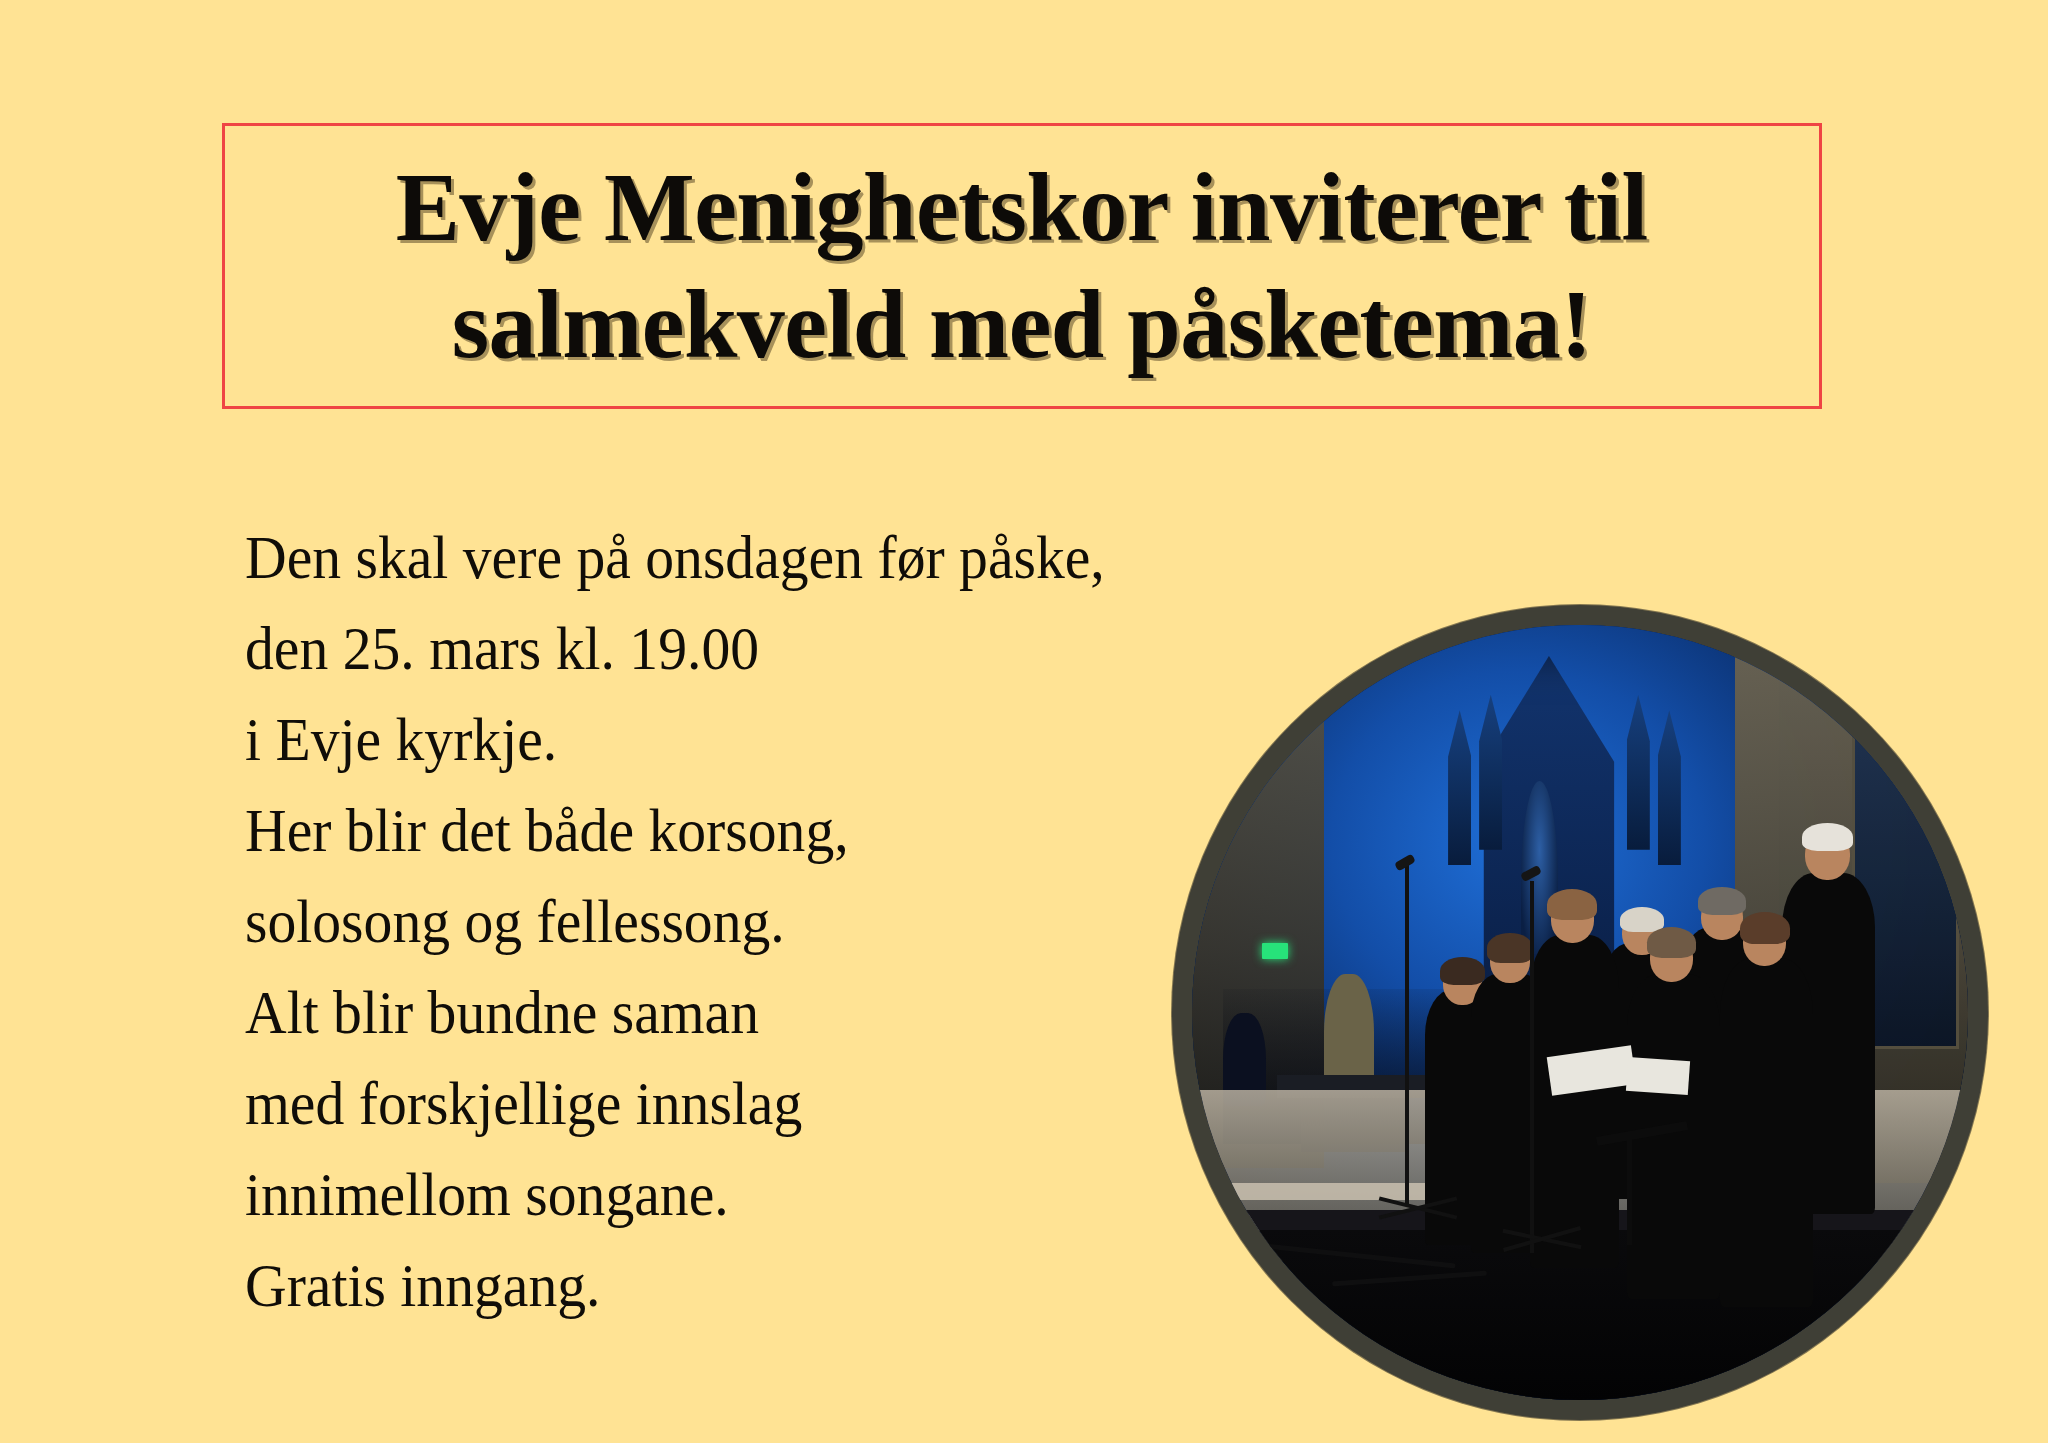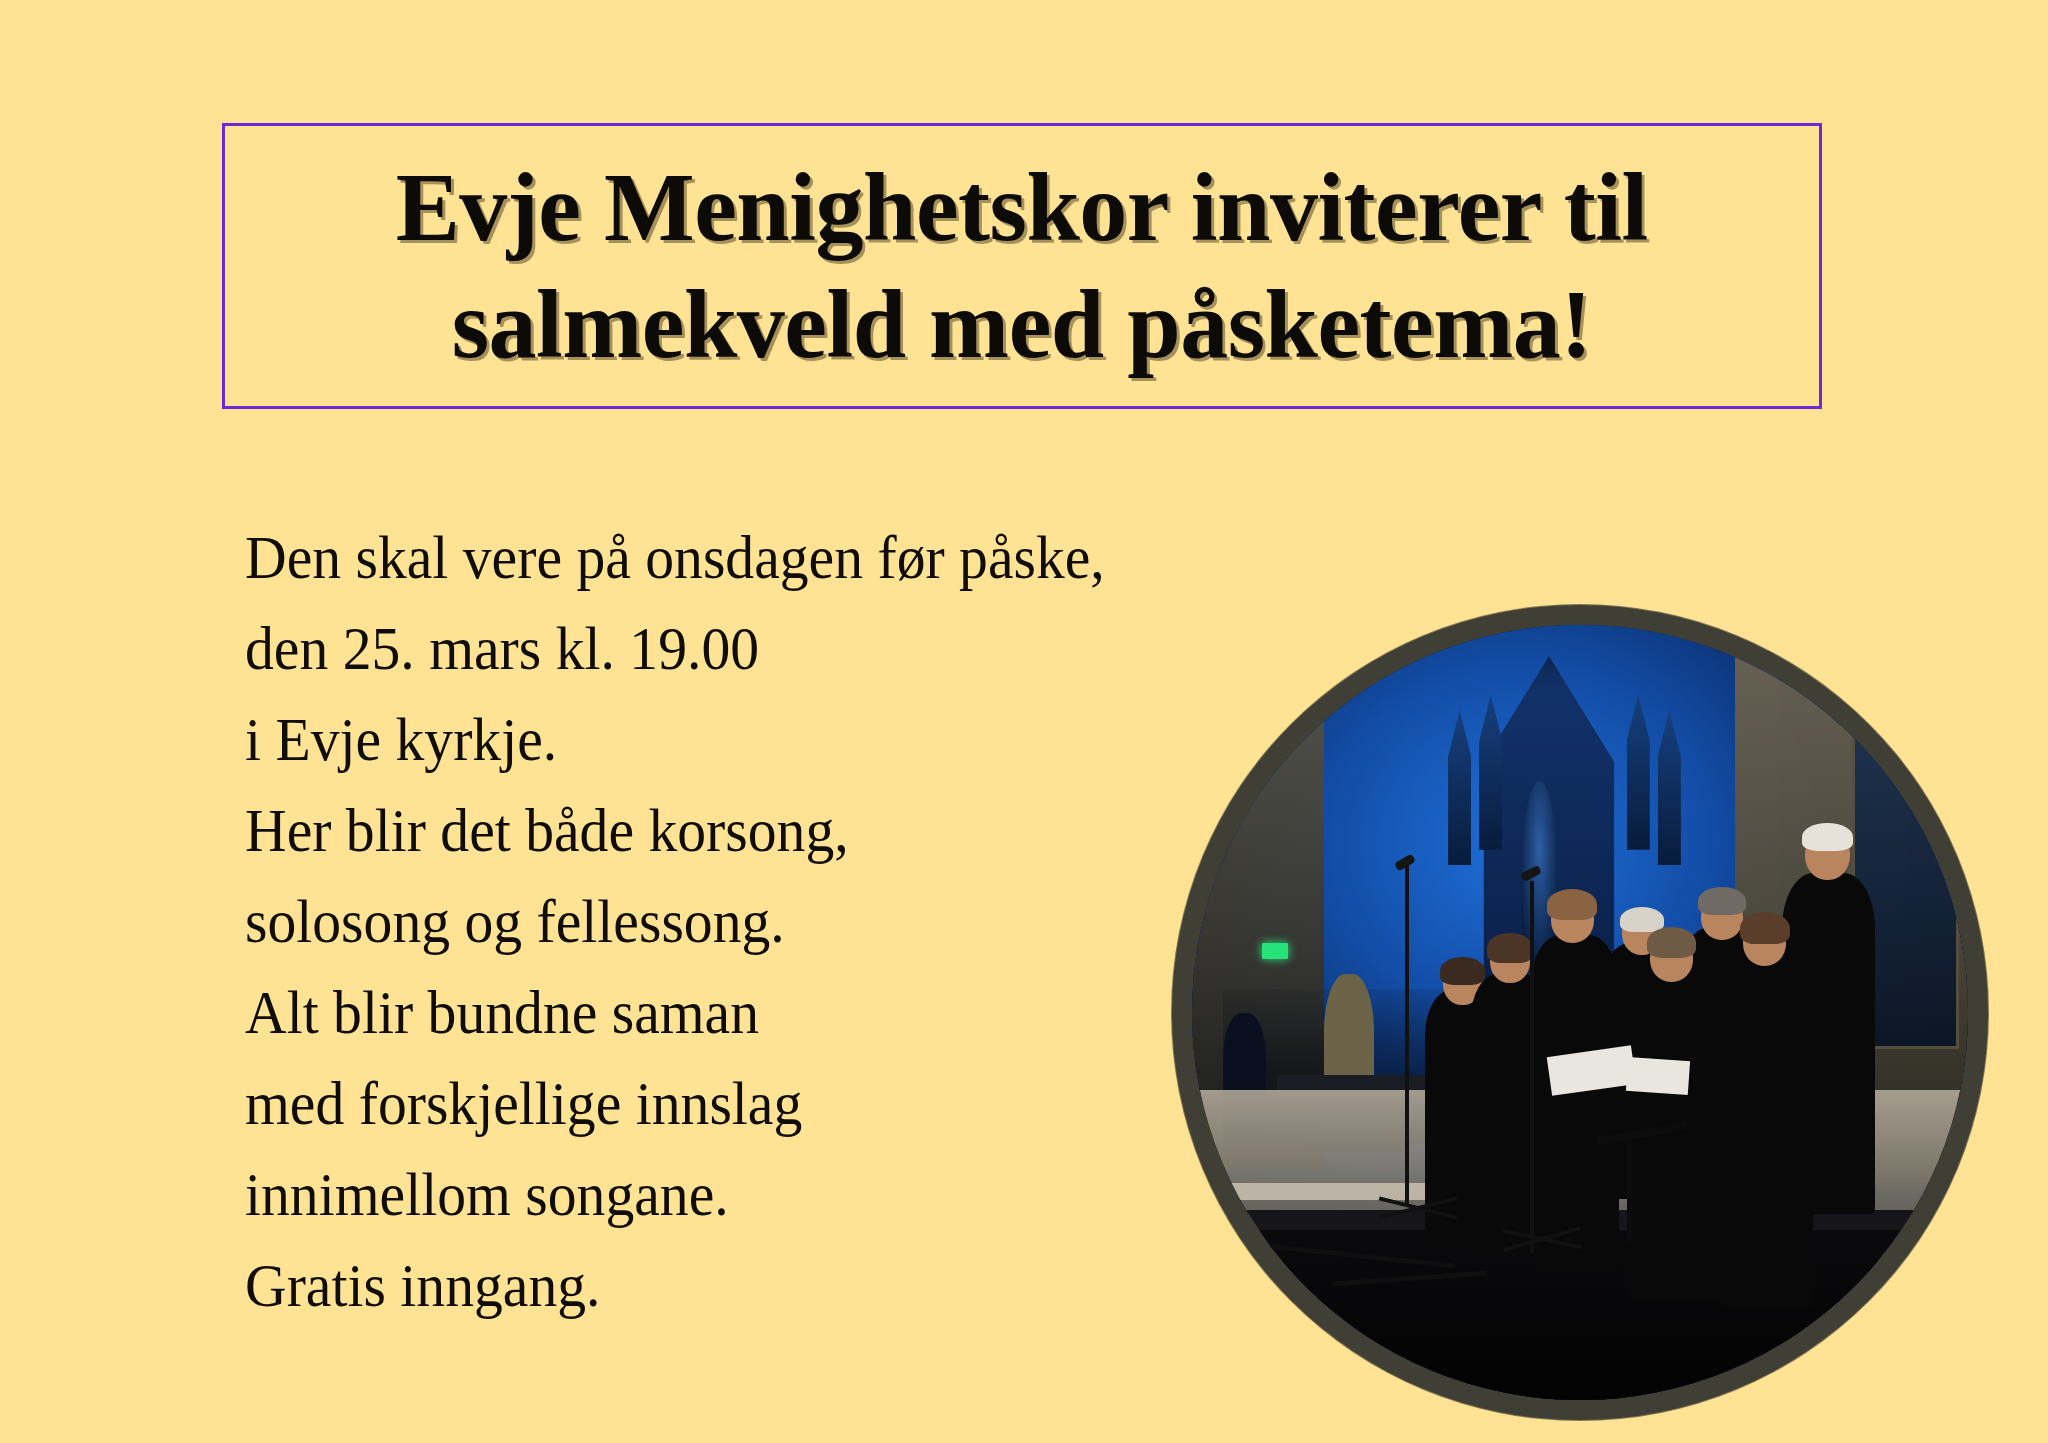--- a/index.html
+++ b/index.html
@@ -22,21 +22,21 @@
     background: #ffe394;
   }
 
   
   .title-box {
     position: absolute;
     left: 222px;
     top: 123px;
     width: 1600px;
     height: 286px;
-    border: 3px solid #6d28d9;
+    border: 3px solid #ef4444;
     box-sizing: border-box;
     display: flex;
     flex-direction: column;
     align-items: center;
     justify-content: center;
     background: transparent;
   }
   .title-line {
     font-family: "Liberation Serif", "DejaVu Serif", serif;
     font-weight: 700;

